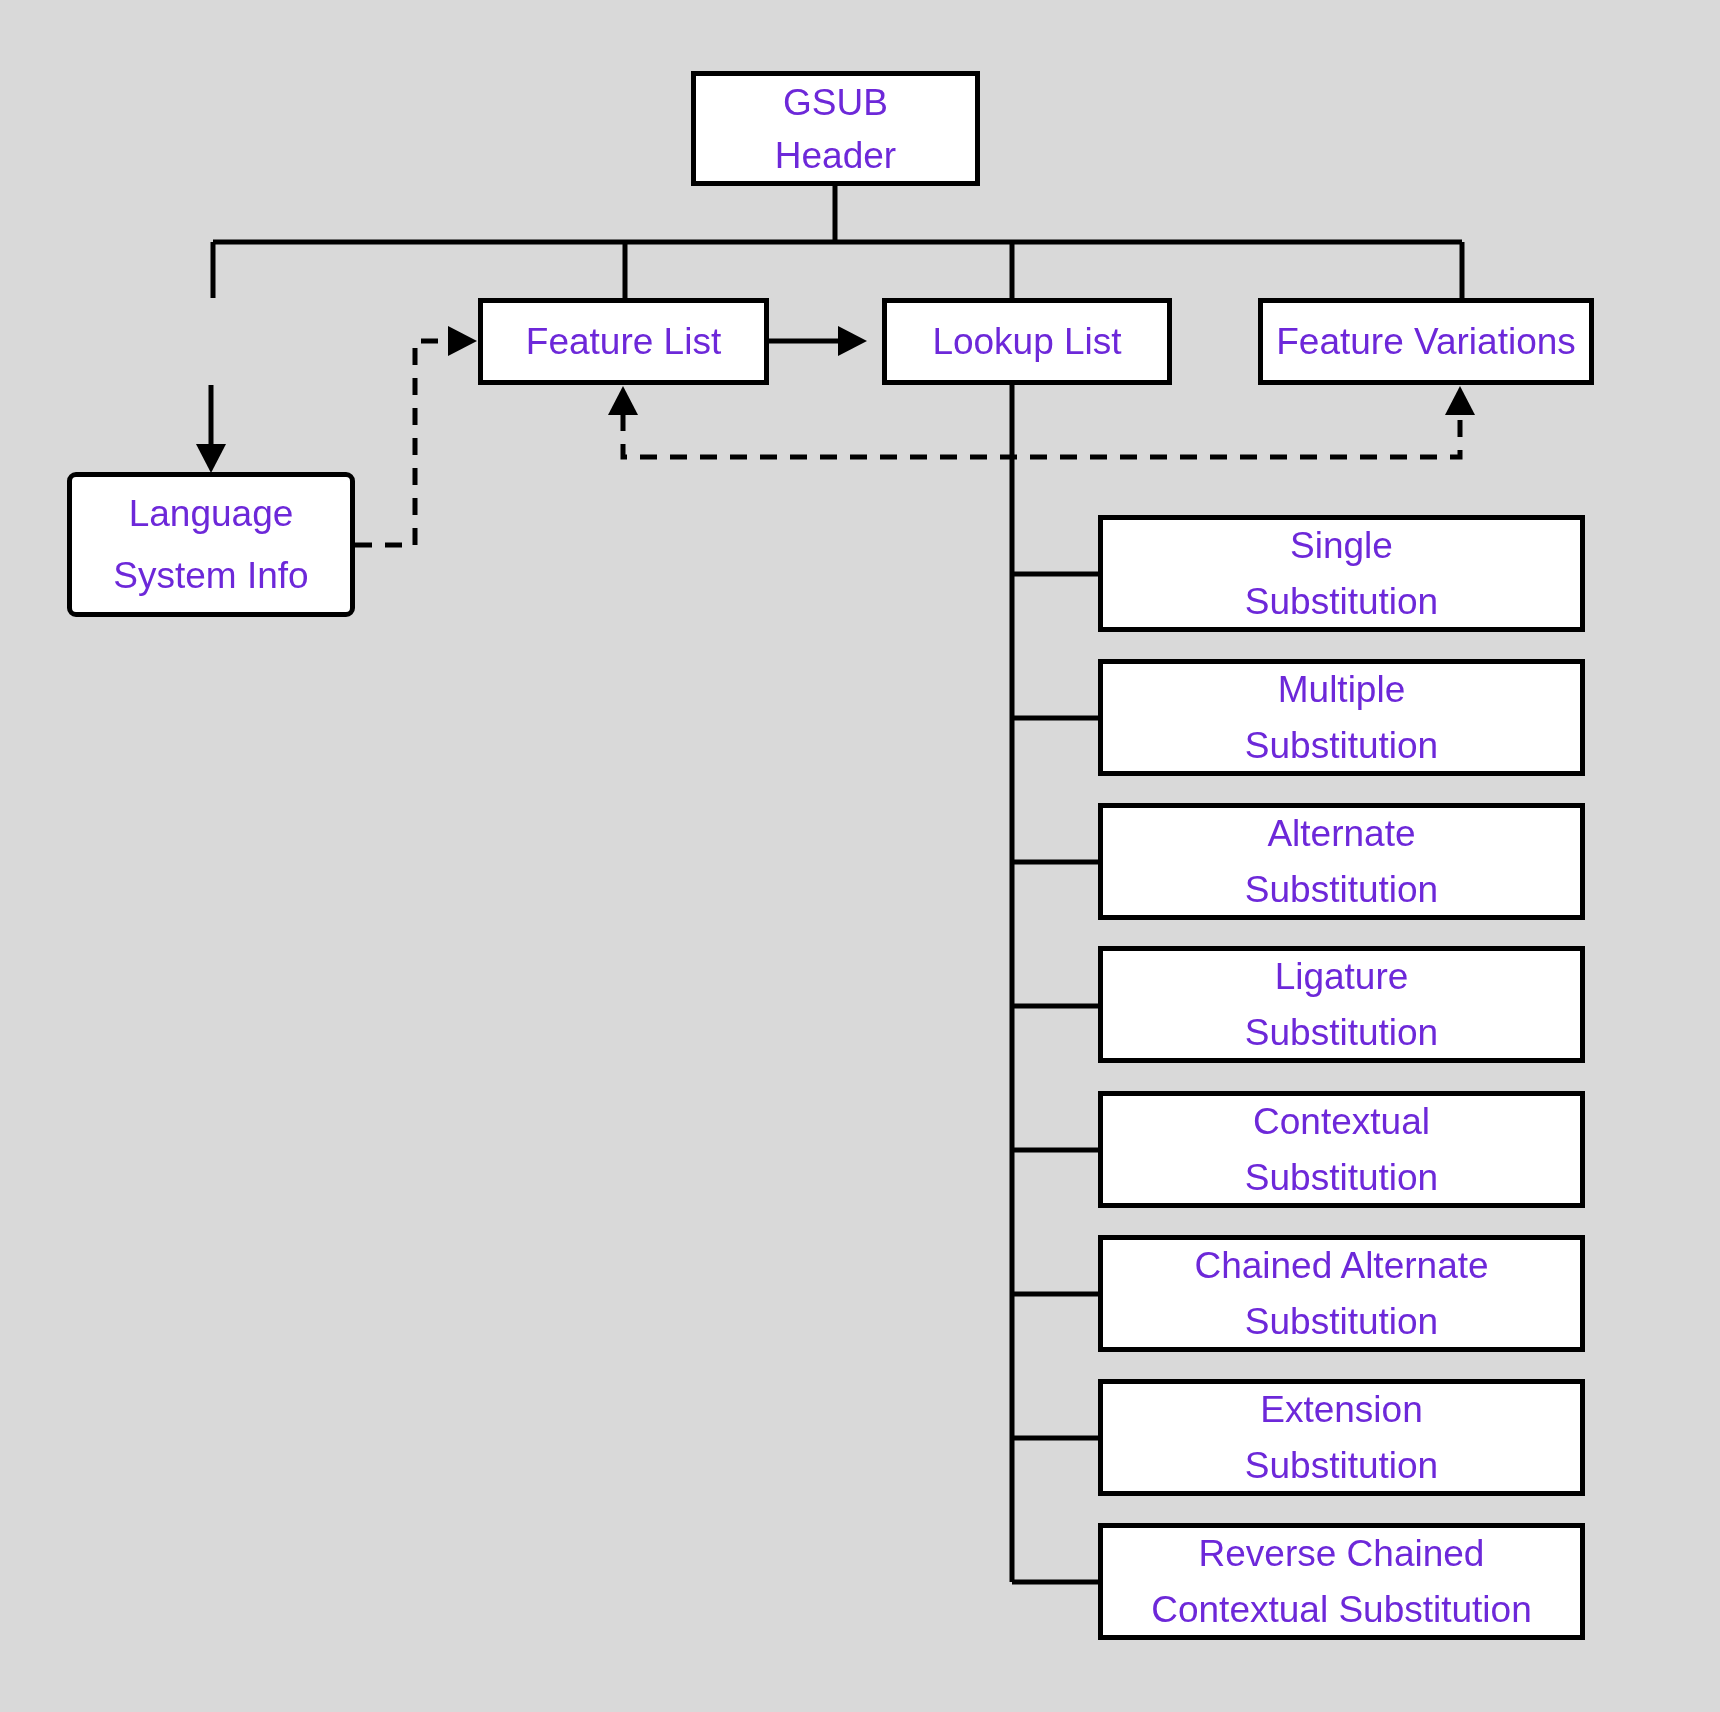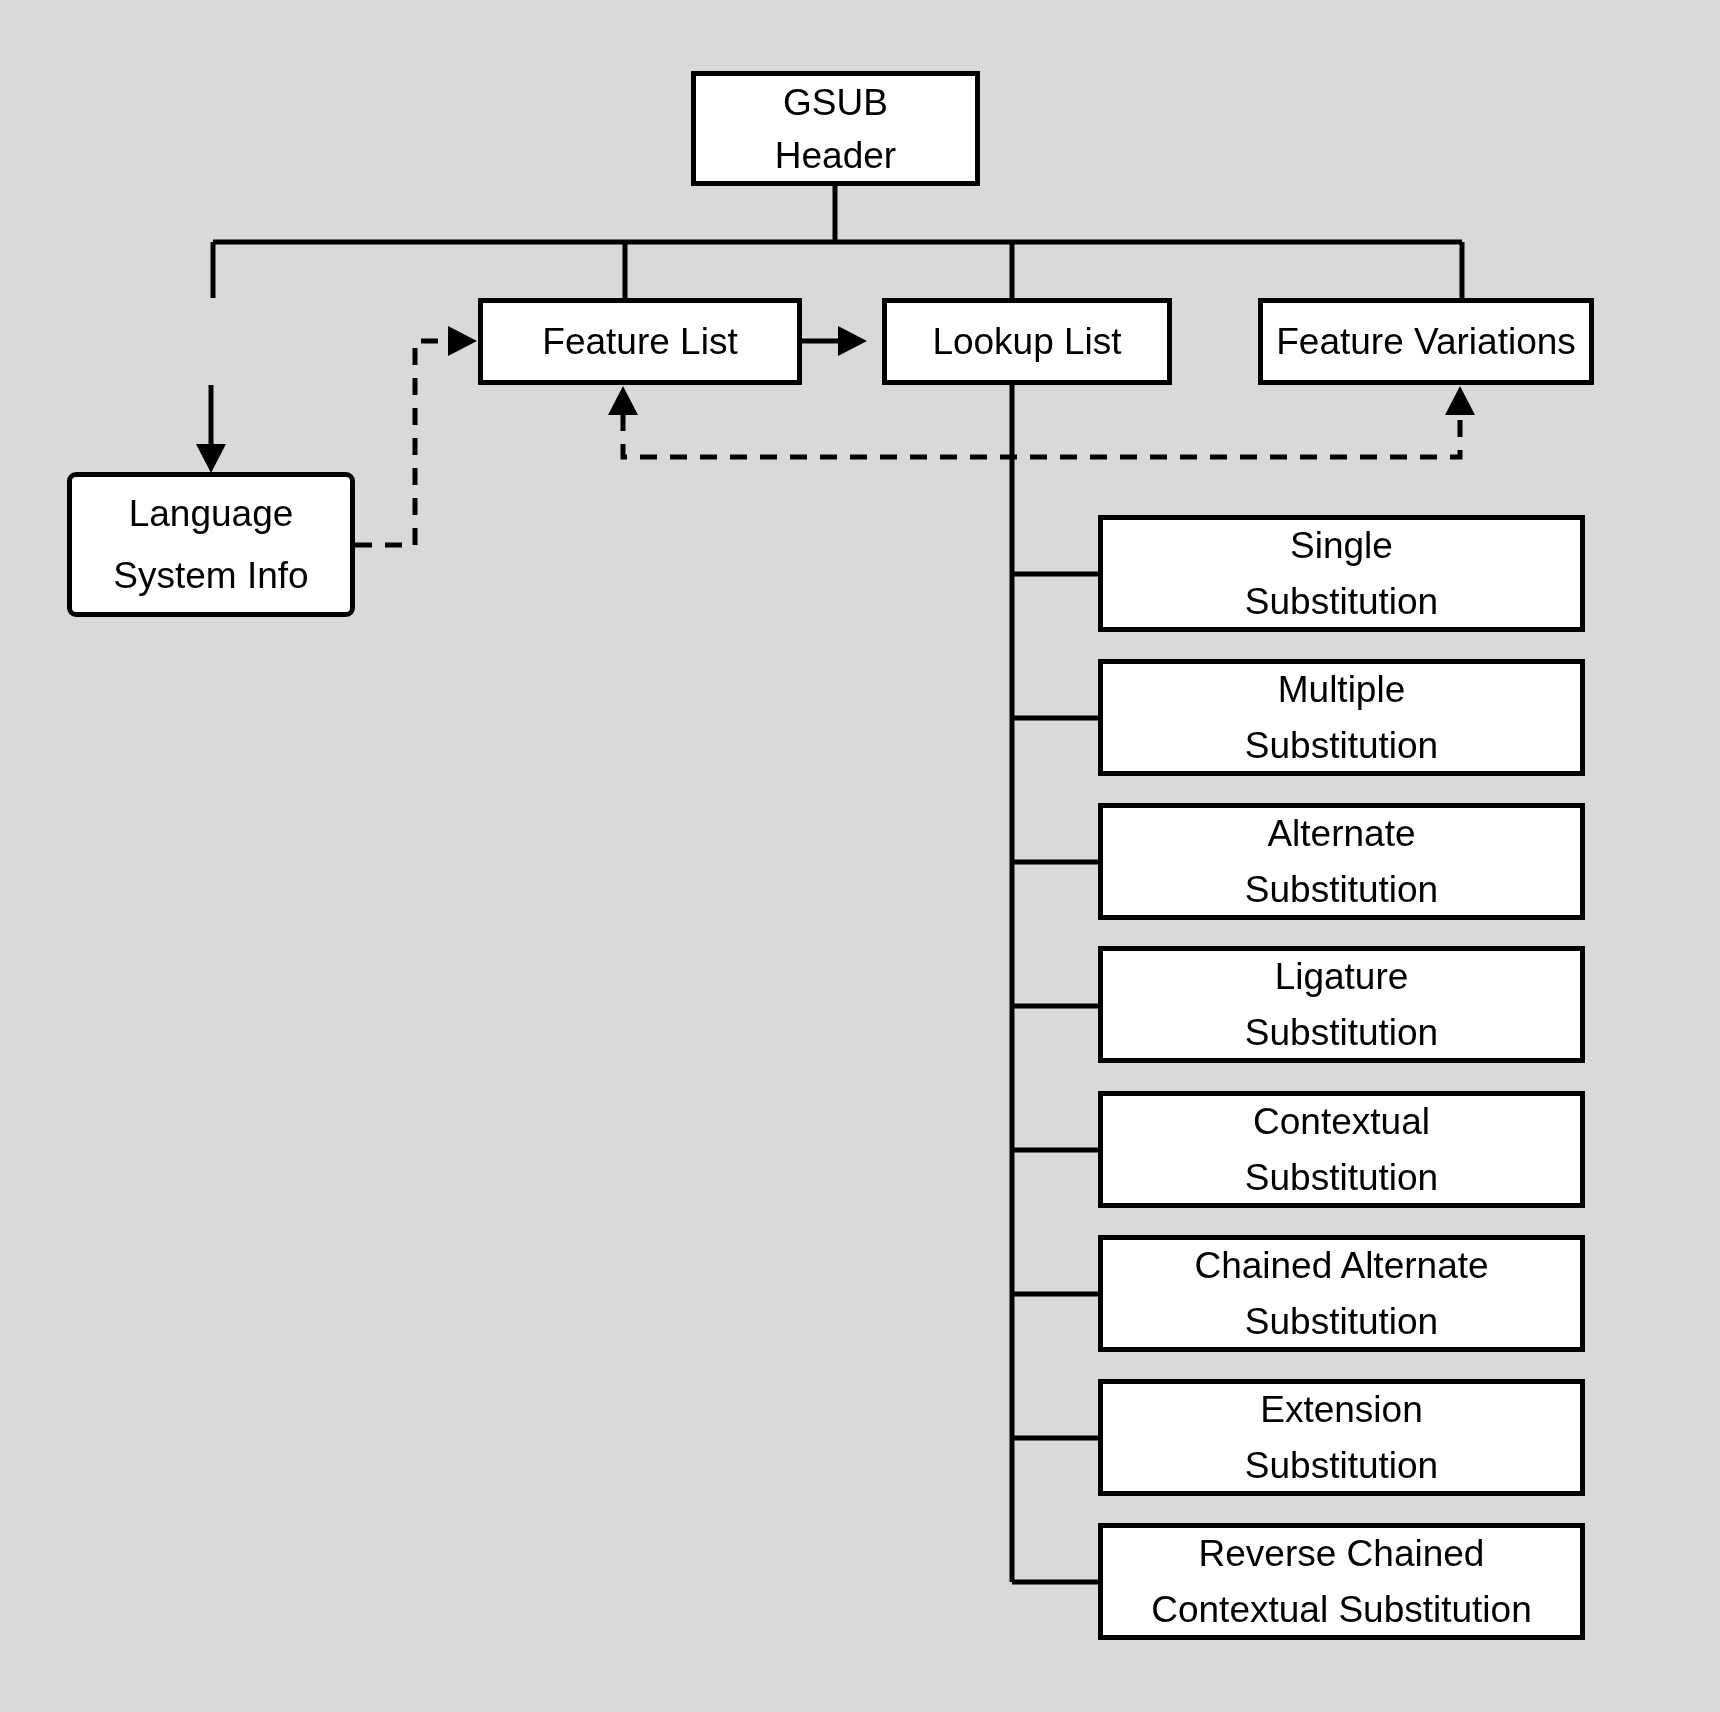--- a/index.html
+++ b/index.html
@@ -14,32 +14,32 @@
   svg.wires{position:absolute;left:0;top:0;}
   .node{
     position:absolute;
     box-sizing:border-box;
     background:#ffffff;
     border:5px solid #000000;
     display:flex;
     align-items:center;
     justify-content:center;
     text-align:center;
-    color:#000000;
+    color:#6d28d9;
     font-size:37px;
     line-height:56px;
     white-space:pre-line;
   }
   .node.single-line{line-height:40px;}
   .node.lsi{line-height:62px;}
   .node.hdr{line-height:53px;}
   
   #n-gsub   {left:691px; top:71px;  width:289px; height:115px;}
   #n-script {left:67px;  top:298px; width:288px; height:87px;}
-  #n-feature{left:478px; top:298px; width:324px; height:87px;}
+  #n-feature{left:478px; top:298px; width:291px; height:87px;}
   #n-lookup {left:867px; top:298px; width:290px; height:87px;margin-left:15px;}
   #n-featvar{left:1258px;top:298px; width:336px; height:87px;}
   #n-lsi    {left:67px;  top:472px; width:288px; height:145px;border-radius:9px;}
   .sub{left:1098px;width:487px;height:117px;}
   #n-sub0{top:515px;} #n-sub1{top:659px;} #n-sub2{top:803px;} #n-sub3{top:946px;}
   #n-sub4{top:1091px;} #n-sub5{top:1235px;} #n-sub6{top:1379px;} #n-sub7{top:1523px;}
 </style>
 </head>
 <body>
 

